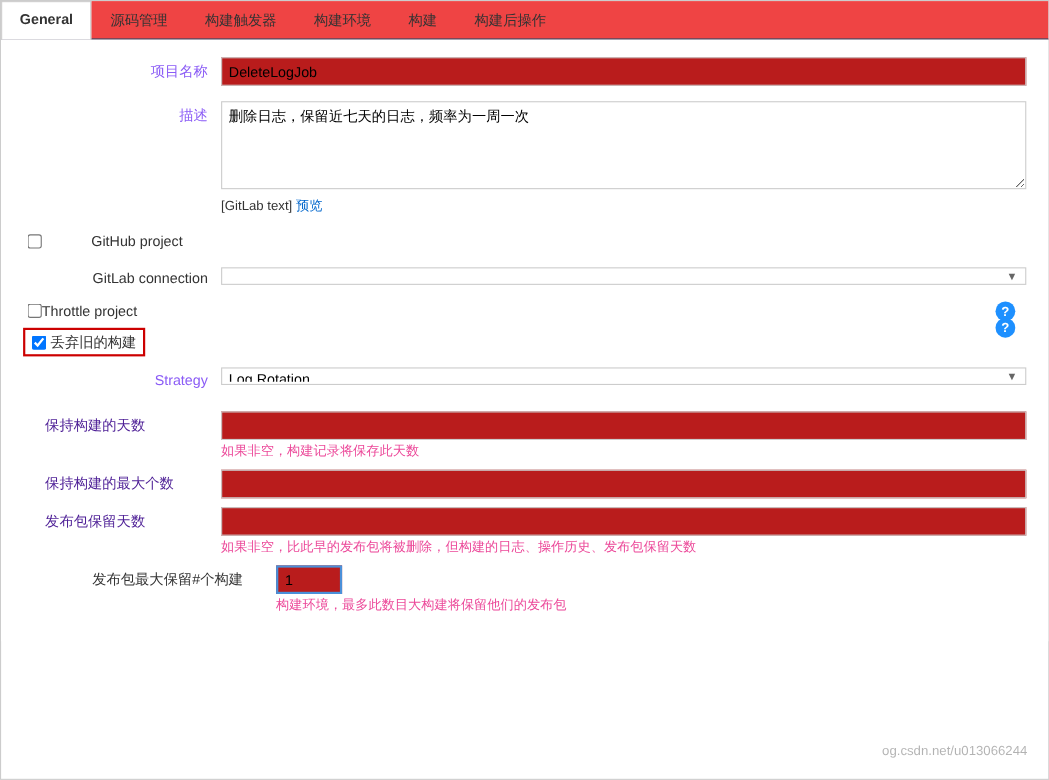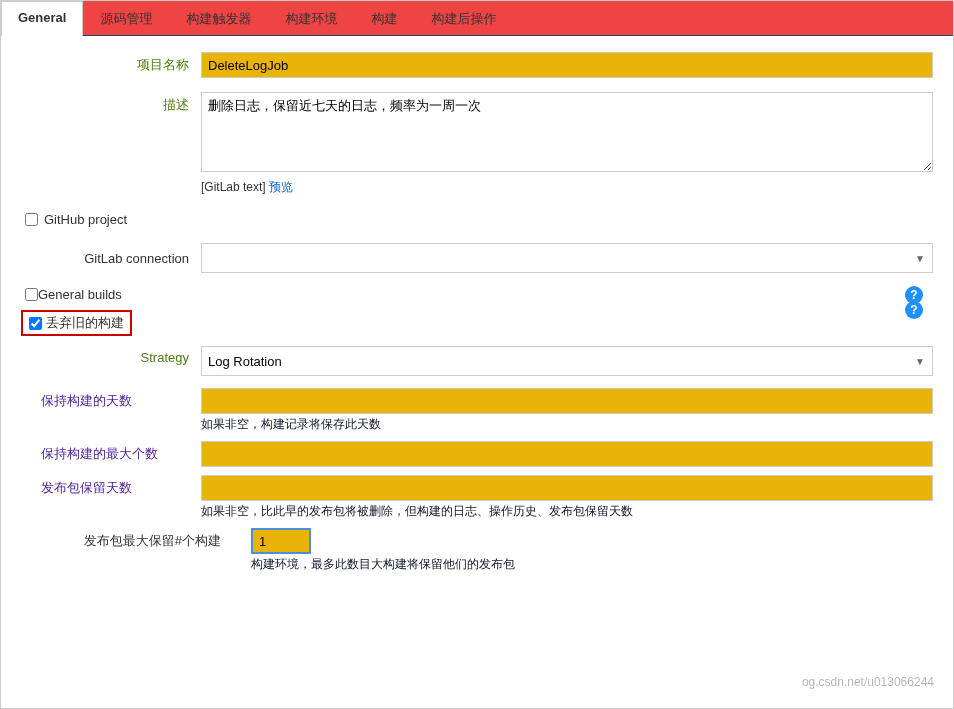--- a/index.html
+++ b/index.html
@@ -48,32 +48,32 @@
       align-items: flex-start;
       margin-bottom: 12px;
       min-height: 28px;
     }
     .form-label {
       width: 180px;
       min-width: 180px;
       padding-top: 4px;
       text-align: right;
       padding-right: 12px;
-      color: #4d7c0f;
+      color: #8b5cf6;
     }
     .form-control {
       flex: 1;
     }
     input[type="text"] {
       width: 100%;
       height: 26px;
       border: 1px solid #ccc;
       padding: 2px 6px;
       font-size: 13px;
-      background: #eab308;
+      background: #b91c1c;
     }
     textarea {
       width: 100%;
       height: 80px;
       border: 1px solid #ccc;
       padding: 4px 6px;
       font-size: 13px;
       resize: vertical;
     }
     
@@ -85,20 +85,21 @@
       color: #06c;
       text-decoration: none;
     }
     
     .checkbox-row {
       display: flex;
       align-items: center;
       margin-bottom: 10px;
       position: relative;
       padding: 4px 0;
+      gap: 39px;
     }
     .checkbox-row input[type="checkbox"] {
       margin-right: 6px;
     }
     .checkbox-label {
       font-size: 13px;
       color: #333;
     }
     .help-icon {
       position: absolute;
@@ -117,21 +118,21 @@
       justify-content: center;
       cursor: pointer;
     }
     
     .select-wrapper {
       position: relative;
       width: 100%;
     }
     select {
       width: 100%;
-      height: 30px;
+      height: 16px;
       border: 1px solid #ccc;
       padding: 2px 24px 2px 6px;
       font-size: 13px;
       background: #fff;
       appearance: none;
       -webkit-appearance: none;
       cursor: pointer;
     }
     .select-arrow {
       position: absolute;
@@ -156,21 +157,21 @@
       min-width: 160px;
       padding-top: 4px;
       text-align: left;
       padding-right: 12px;
       color: #4c1d95;
     }
     .sub-control {
       flex: 1;
     }
     .hint-text {
-      color: #0f172a;
+      color: #ec4899;
       font-size: 12px;
       margin-top: 2px;
       padding-left: 0;
     }
     
     .gitlab-row {
       display: flex;
       align-items: center;
       margin-bottom: 10px;
       padding: 4px 0;
@@ -259,21 +260,21 @@
           <select>
             <option value=""></option>
           </select>
           <span class="select-arrow">▼</span>
         </div>
       </div>
     </div>
 
     <div class="throttle-row" style="margin-left:4px; margin-bottom:8px;">
       <input type="checkbox" id="throttle_builds" style="">
-      <label for="throttle_builds" class="checkbox-label">General builds</label>
+      <label for="throttle_builds" class="checkbox-label">Throttle project</label>
       <div style="position:absolute; right:10px;">
         <div class="help-icon">?</div>
       </div>
     </div>
 
     <div style="display:flex; align-items:flex-start; margin-bottom: 10px; position:relative;">
       <div style="display:inline-flex; align-items:center; border: 2px solid #cc0000; padding: 2px 6px;">
         <input type="checkbox" id="discard_builds" checked="" style="">
         <label for="discard_builds" class="checkbox-label" style="margin-left:4px;">丢弃旧的构建</label>
       </div>

